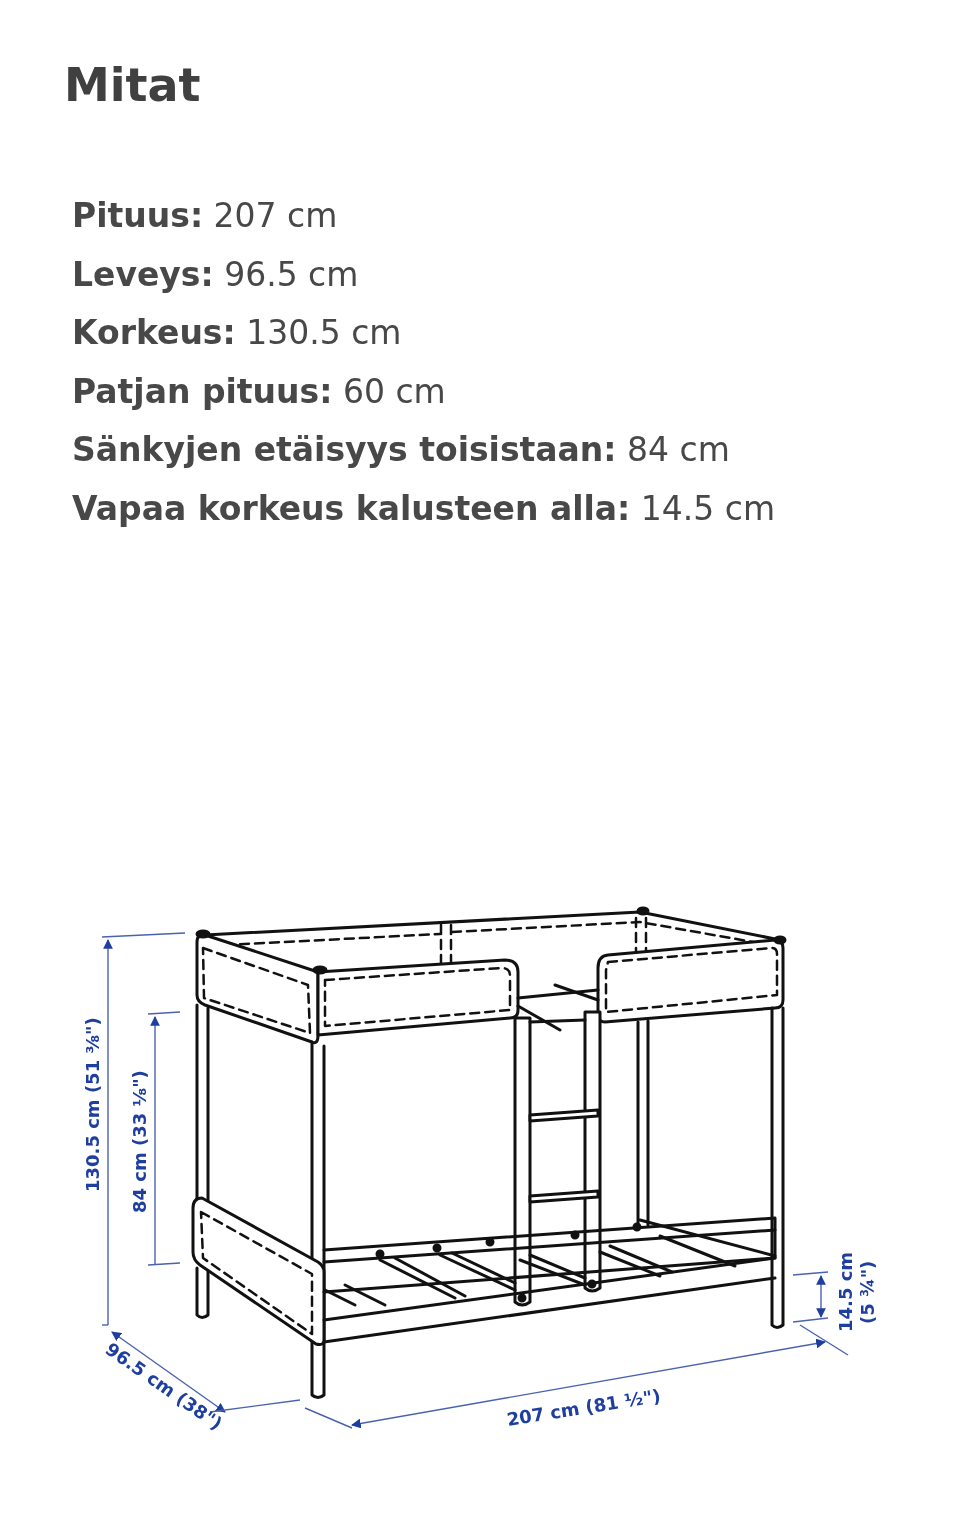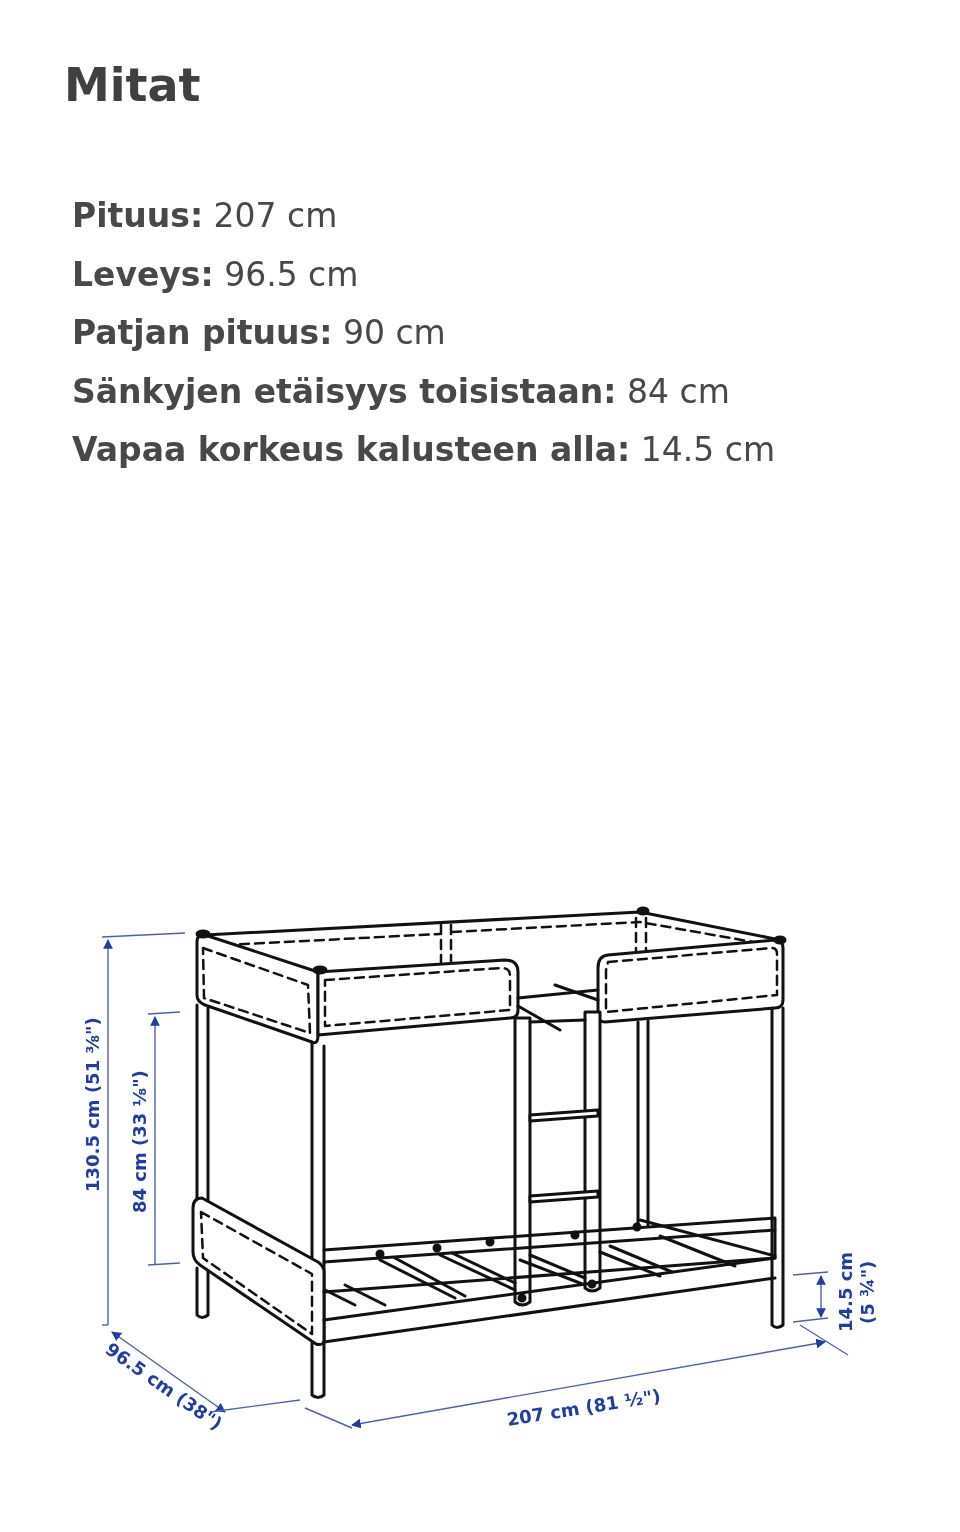--- a/index.html
+++ b/index.html
@@ -16,21 +16,22 @@
                 font-size: 18px; fill: #1f3fa0; }
   </style>
 </head>
 <body>
 
 <h1 class="title">Mitat</h1>
 
 <ul class="specs">
   <li class="spec-row"><span class="spec-label">Pituus:</span> <span class="spec-value">207 cm</span></li>
   <li class="spec-row"><span class="spec-label">Leveys:</span> <span class="spec-value">96.5 cm</span></li>
-  <li class="spec-row"><span class="spec-label">Patjan pituus:</span> <span class="spec-value">90 cm</span></li>
+  <li class="spec-row"><span class="spec-label">Korkeus:</span> <span class="spec-value">130.5 cm</span></li>
+  <li class="spec-row"><span class="spec-label">Patjan pituus:</span> <span class="spec-value">60 cm</span></li>
   <li class="spec-row"><span class="spec-label">Sänkyjen etäisyys toisistaan:</span> <span class="spec-value">84 cm</span></li>
   <li class="spec-row"><span class="spec-label">Vapaa korkeus kalusteen alla:</span> <span class="spec-value">14.5 cm</span></li>
 </ul>
 
 <svg class="diagram" viewBox="0 880 960 620" width="960" height="620" xmlns="http://www.w3.org/2000/svg">
   <defs>
     <marker id="arrow" viewBox="0 0 10 10" refX="9" refY="5" markerWidth="7" markerHeight="7" orient="auto-start-reverse">
       <path d="M0,0 L10,5 L0,10 z" fill="#1f3fa0"></path>
     </marker>
   </defs>

